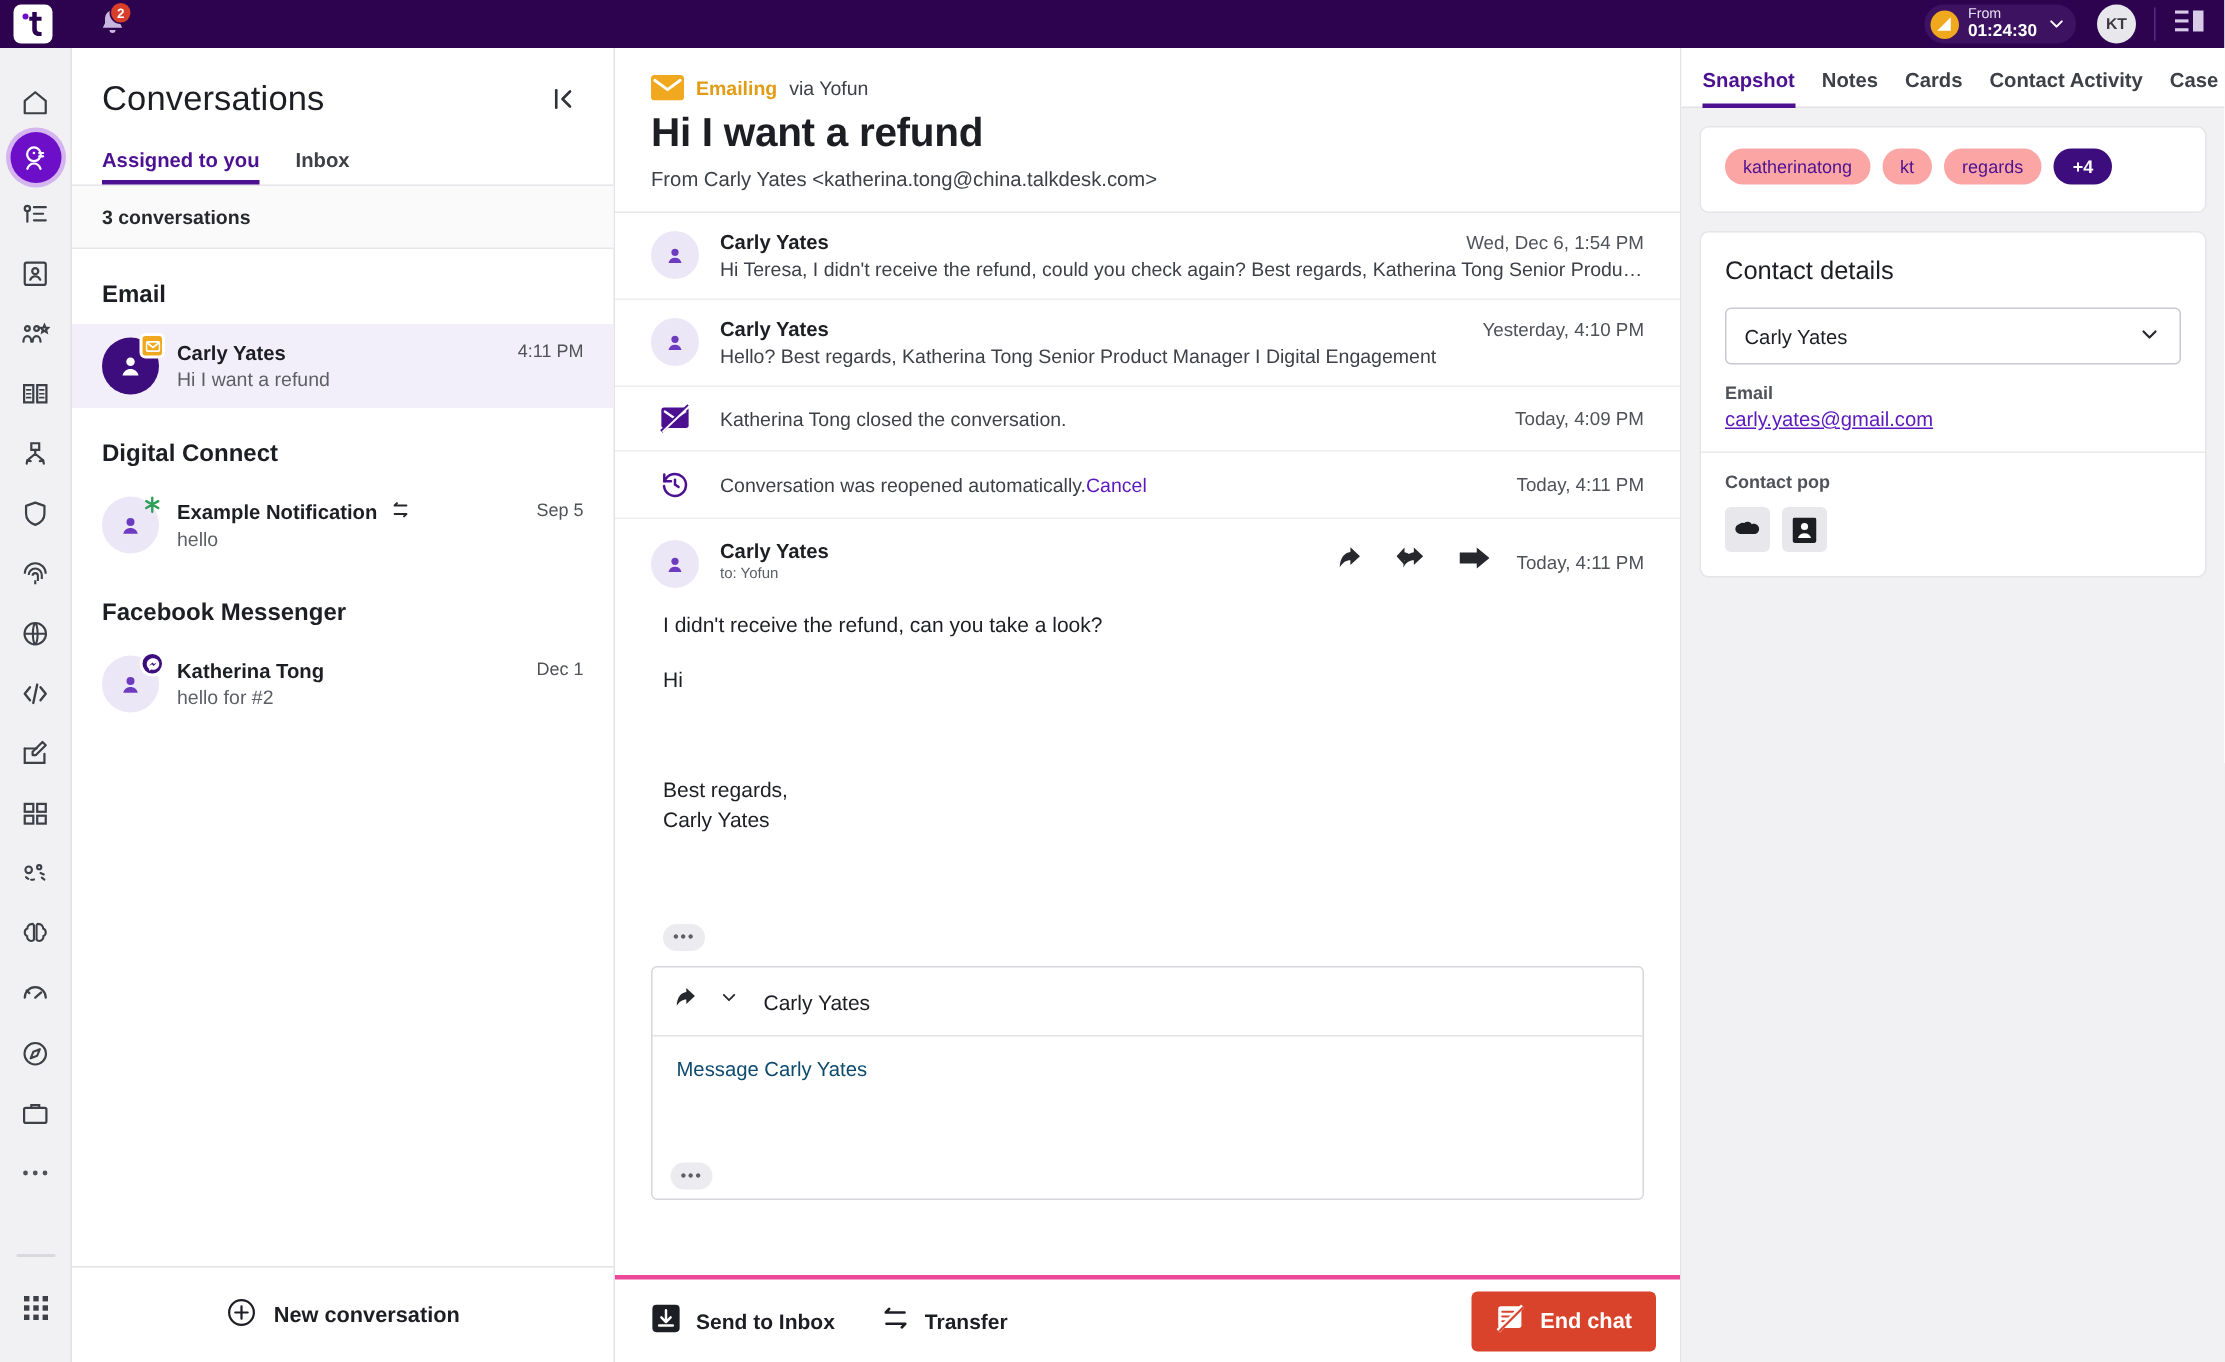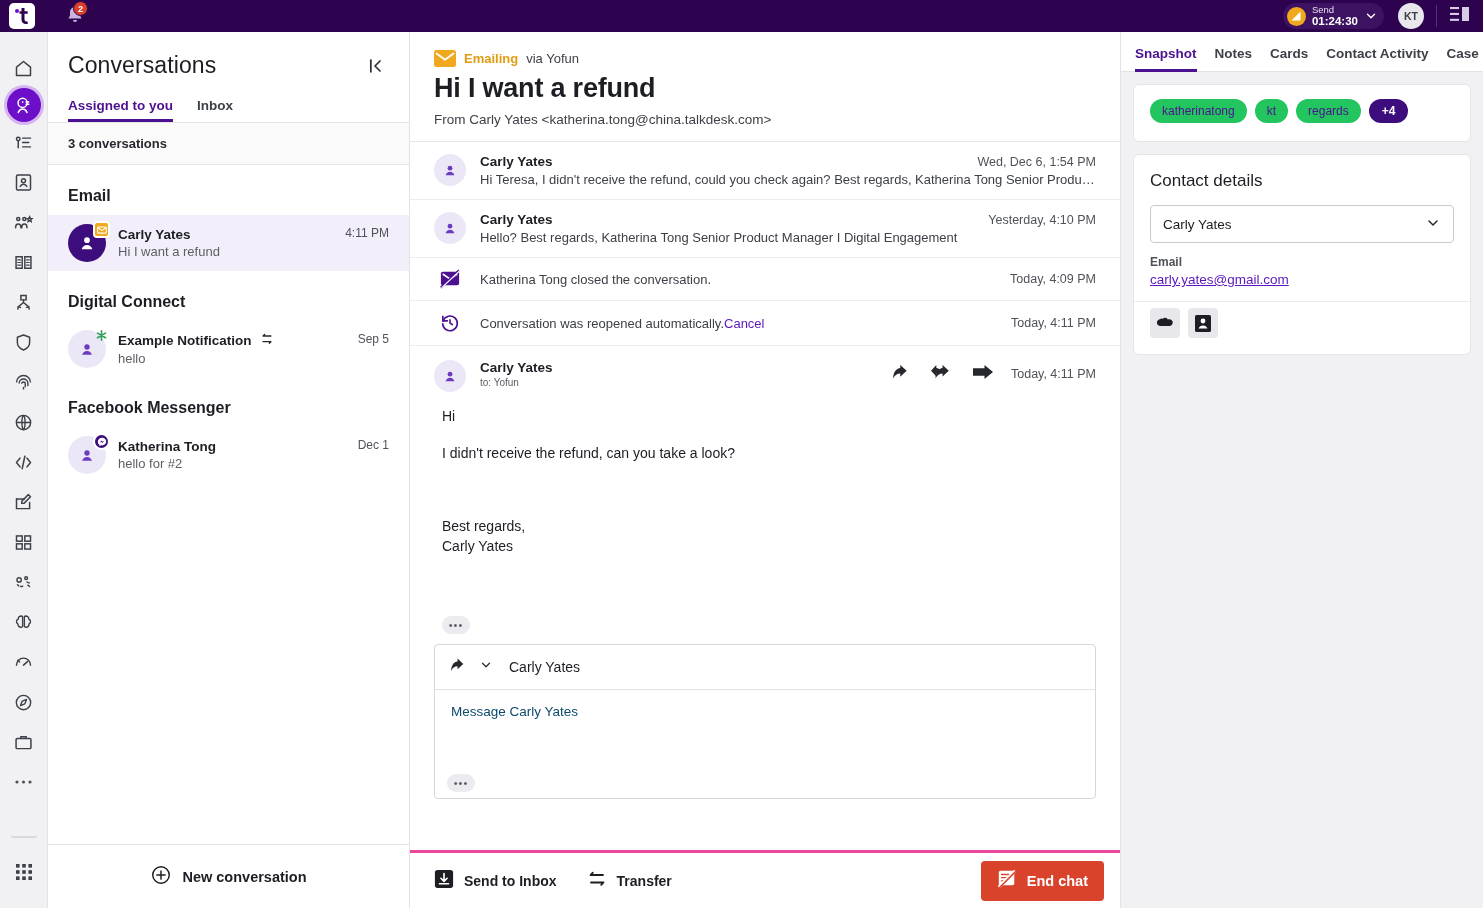--- a/index.html
+++ b/index.html
@@ -184,21 +184,21 @@
   .right { width: 362px; flex: 0 0 362px; background: #f1f1f4; display: flex; flex-direction: column; min-height:0;}
   .r-tabs { background: #fff; display: flex; gap: 18px; padding: 14px 14px 0 14px; border-bottom: 1px solid #e2e2e7;}
   .r-tab { font-size: 13.5px; font-weight: 700; color: #3d4047; padding-bottom: 10px; position: relative; white-space: nowrap;}
   .r-tab.active { color: #4c1191; }
   .r-tab.active::after { content:""; position:absolute; left:0; right:0; bottom:-1px; height:3px; background:#4c1191; }
   .r-scroll { padding: 12px; overflow: hidden; }
   .card { background: #fff; border: 1px solid #e4e4e9; border-radius: 6px; margin-bottom: 12px; }
   .card-title { font-size: 17px; color: #1c1e23; padding: 16px 16px 0 16px; }
   .chips { display: flex; gap: 8px; padding: 14px 16px 18px 16px; flex-wrap: wrap;}
   .chip {
-    background: #22c55e; color: #4c1191; font-size: 12px; border-radius: 14px;
+    background: #fca5a5; color: #4c1191; font-size: 12px; border-radius: 14px;
     padding: 5px 12px; white-space: nowrap;
   }
   .chip.more { background: #3d0c7d; color: #fff; font-weight: 700; padding: 5px 13px;}
   .select {
     margin: 14px 16px 0 16px; border: 1px solid #c9c9d1; border-radius: 4px; height: 38px;
     display: flex; align-items: center; padding: 0 12px; font-size: 13.5px; color: #1c1e23;
   }
   .select .chev-d { margin-left: auto; color:#26282d; }
   .field { padding: 12px 16px 14px 16px; }
   .field-lbl { font-size: 12px; color: #4f5259; font-weight: 700; }
@@ -233,21 +233,21 @@
 
     <div class="topbar-right">
       <div class="status-pill">
         <span class="status-dot">
           <svg width="12" height="12" viewBox="0 0 12 12">
               <rect x="0" y="0" width="12" height="12" rx="2" fill="#f0a81e"></rect>
               <path d="M1.5 10.5 L10.5 1.5 L10.5 10.5 Z" fill="#fff"></path>
             </svg>
         </span>
         <span class="status-txt">
-          <span class="s1">Send</span>
+          <span class="s1">From</span>
           <span class="s2">01:24:30</span>
         </span>
         <svg class="chev" viewBox="0 0 24 24">
             <path d="M6 9l6 6 6-6" fill="none" stroke="#fff" stroke-width="2.4" stroke-linecap="round" stroke-linejoin="round"></path>
           </svg>
       </div>
       <div class="avatar-kt">KT</div>
       <div class="topbar-div"></div>
       <span class="layout-ico">
         <svg width="22" height="18" viewBox="0 0 22 18">
@@ -616,22 +616,22 @@
               </span>
               <span class="mo-act">
                 <svg width="20" height="16" viewBox="0 0 20 16" fill="#26282d">
                     <path d="M11.5 1v3.3H0v7.4h11.5V15L20 8z"></path>
                   </svg>
               </span>
               <span class="mo-time">Today, 4:11 PM</span>
             </div>
           </div>
           <div class="mo-body">
+            <p>I didn't receive the refund, can you take a look?</p>
             <p>Hi</p>
-            <p>I didn't receive the refund, can you take a look?</p>
             <p style="height:18px"></p>
             <p class="tight">Best regards,</p>
             <p class="tight">Carly Yates</p>
           </div>
           <div style="padding: 60px 0 0 8px;">
             <span class="dots-btn">•••</span>
           </div>
         </div>
 
         <div class="composer-wrap">
@@ -718,20 +718,23 @@
               <svg width="16" height="16" viewBox="0 0 24 24" fill="none" stroke="#26282d" stroke-width="2.2" stroke-linecap="round" stroke-linejoin="round">
                   <path d="M6 9l6 6 6-6"></path>
                 </svg>
             </span>
           </div>
           <div class="field">
             <div class="field-lbl">Email</div>
             <a class="field-link" href="#">carly.yates@gmail.com</a>
           </div>
           <div class="card-div"></div>
+          <div class="field" style="padding-bottom:4px">
+            <div class="field-lbl">Contact pop</div>
+          </div>
           <div class="pop-row">
             <span class="pop-btn">
               <svg width="18" height="13" viewBox="0 0 20 14" fill="#1c1e23">
                   <path d="M7.6 1.6a3.6 3.6 0 0 1 5.6.9c.5-.2 1-.3 1.6-.3 2.1 0 3.8 1.7 3.8 3.8S16.9 9.8 14.8 9.8H5.2C2.9 9.8 1 8.2 1 6.1c0-1.8 1.3-3.3 3.1-3.7.3-.3.7-.6 1.1-.8a3.7 3.7 0 0 1 2.4 0z"></path>
                 </svg>
             </span>
             <span class="pop-btn">
               <svg width="16" height="17" viewBox="0 0 16 17">
                   <rect x="0" y="0" width="16" height="17" rx="1.6" fill="#1c1e23"></rect>
                   <circle cx="8" cy="6" r="2.4" fill="#fff"></circle>

